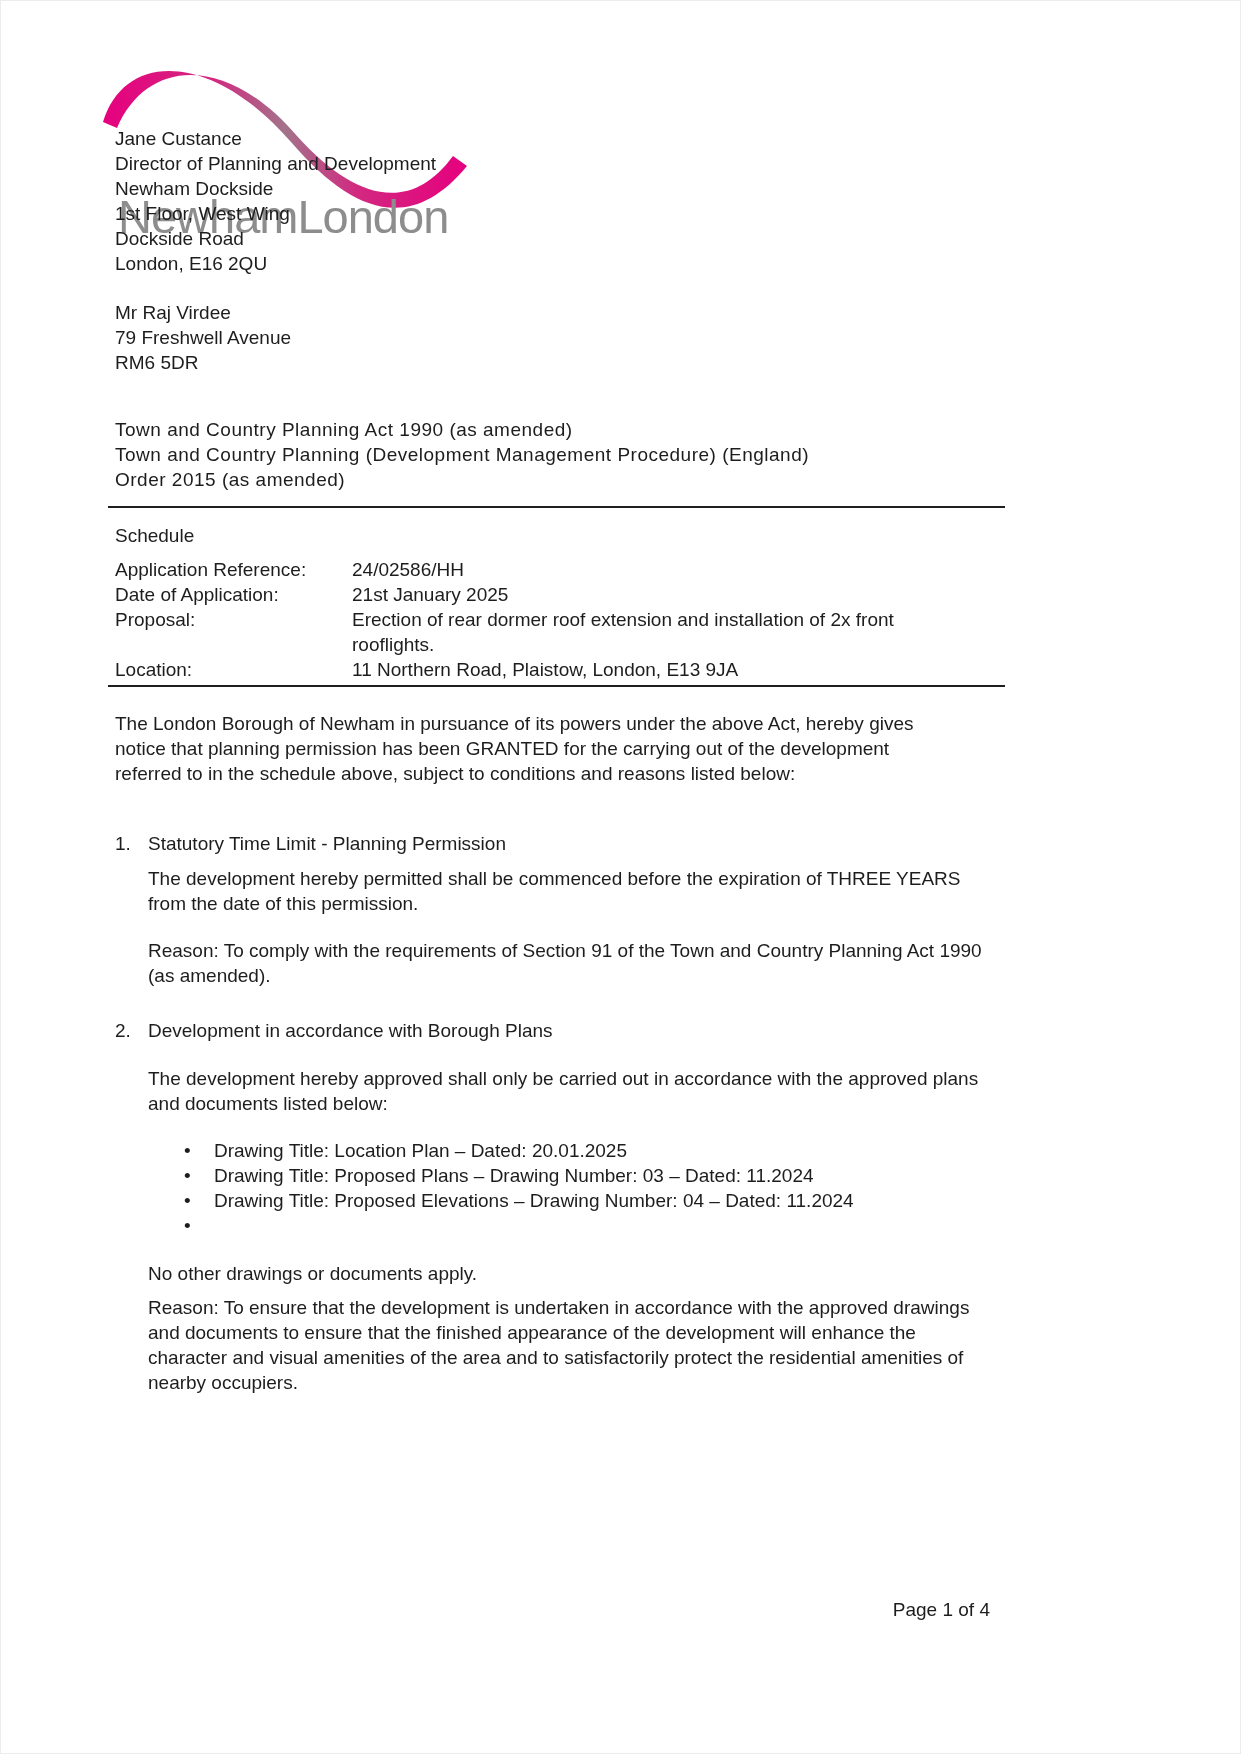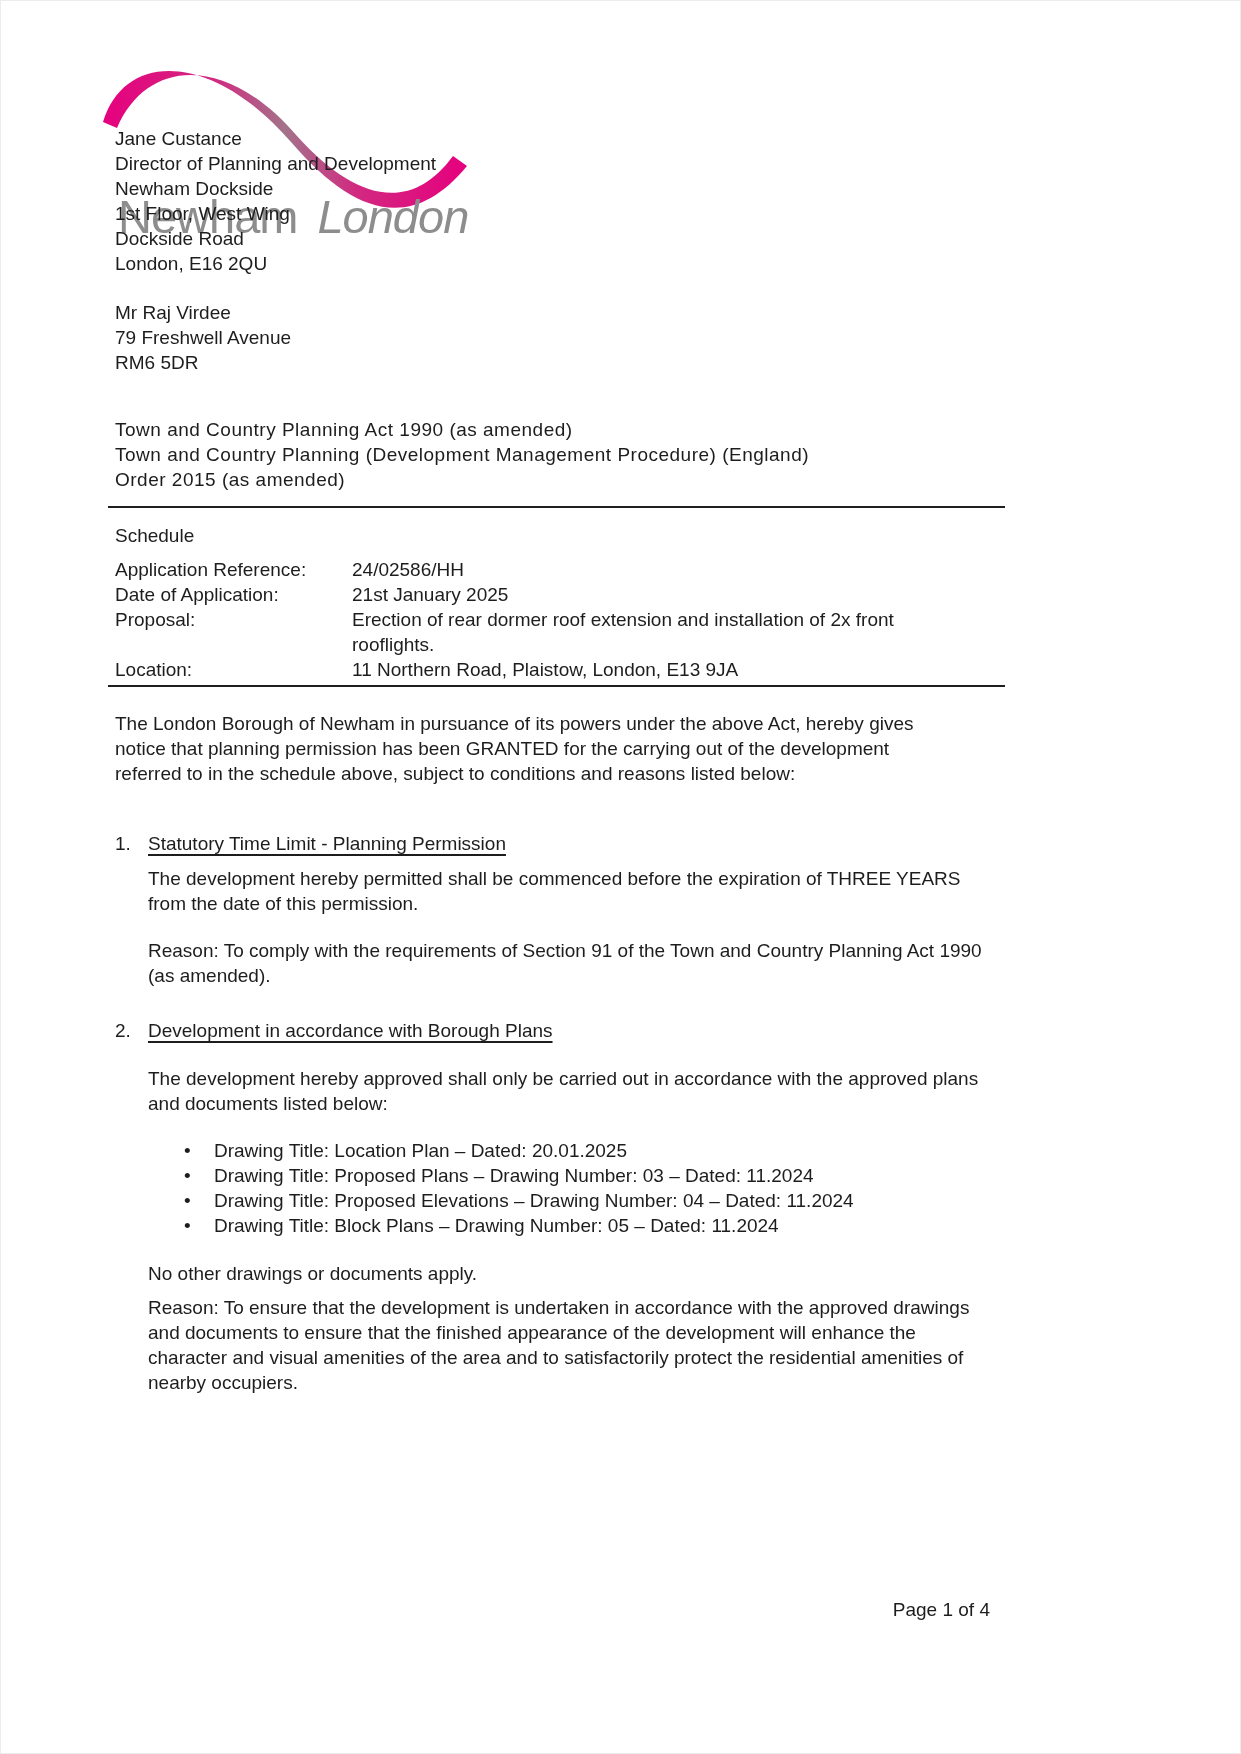--- a/index.html
+++ b/index.html
@@ -17,21 +17,21 @@
 
   
   .logo{left:95px;top:64px;width:380px;height:165px;}
   .logo svg{position:absolute;left:0;top:0;}
   .logo-text{
     position:absolute;left:23px;top:112px;width:100%;
     font-size:47px;line-height:47px;letter-spacing:-1px;
     color:#8d8d8d;white-space:nowrap;transform:translateY(-50%);
     top:152px;
   }
-  .logo-text .w2{margin-left:20px;font-style:italic;}
+  .logo-text .w2{}
 
   
   .sender{left:115px;top:126px;width:875px;text-align:left;}
 
   
   .recipient{left:115px;top:300px;width:600px;}
 
   
   .act{left:115px;top:417px;width:890px;letter-spacing:.5px;}
 
@@ -44,21 +44,21 @@
   .schedule{left:115px;top:557px;width:890px;display:grid;grid-template-columns:237px 1fr;}
   .schedule .val{max-width:600px;}
 
   .notice{left:115px;top:711px;width:838px;}
 
   .cond{width:890px;}
   .cond1{left:115px;top:831px;}
   .cond2{left:115px;top:1018px;}
   .cond-head{display:flex;}
   .cond-num{width:33px;flex:0 0 33px;}
-  .cond-title{text-decoration:underline;text-decoration-thickness:1.5px;text-underline-offset:4px;}
+  .cond-title{text-decoration-thickness:1.5px;text-underline-offset:4px;}
   .cond-body{margin-left:33px;width:840px;}
   .cond1 .p1{margin-top:10px;}
   .cond1 .p2{margin-top:22px;}
   .cond2 .intro{margin-top:23px;}
   .bullets{margin-top:22px;}
   .bullet-row{display:flex;padding-left:36px;}
   .bullet-glyph{width:30px;flex:0 0 30px;}
   .cond2 .after{margin-top:23px;}
   .cond2 .reason{margin-top:9px;width:838px;}
 
@@ -153,21 +153,20 @@
         <div class="bullet-row">
           <span class="bullet-glyph">•</span>
           <span>Drawing Title: Proposed Plans – Drawing Number: 03 – Dated: 11.2024</span>
         </div>
         <div class="bullet-row">
           <span class="bullet-glyph">•</span>
           <span>Drawing Title: Proposed Elevations – Drawing Number: 04 – Dated: 11.2024</span>
         </div>
         <div class="bullet-row">
           <span class="bullet-glyph">•</span>
-          <span>Drawing Title: Block Plans – Drawing Number: 05 – Dated: 11.2024</span>
         </div>
       </div>
       <div class="after">No other drawings or documents apply.</div>
       <div class="reason">Reason: To ensure that the development is undertaken in accordance with the approved drawings and documents to ensure that the finished appearance of the development will enhance the character and visual amenities of the area and to satisfactorily protect the residential amenities of nearby occupiers.</div>
     </div>
   </div>
 
   <div class="abs footer">Page 1 of 4</div>
 
 </div>

